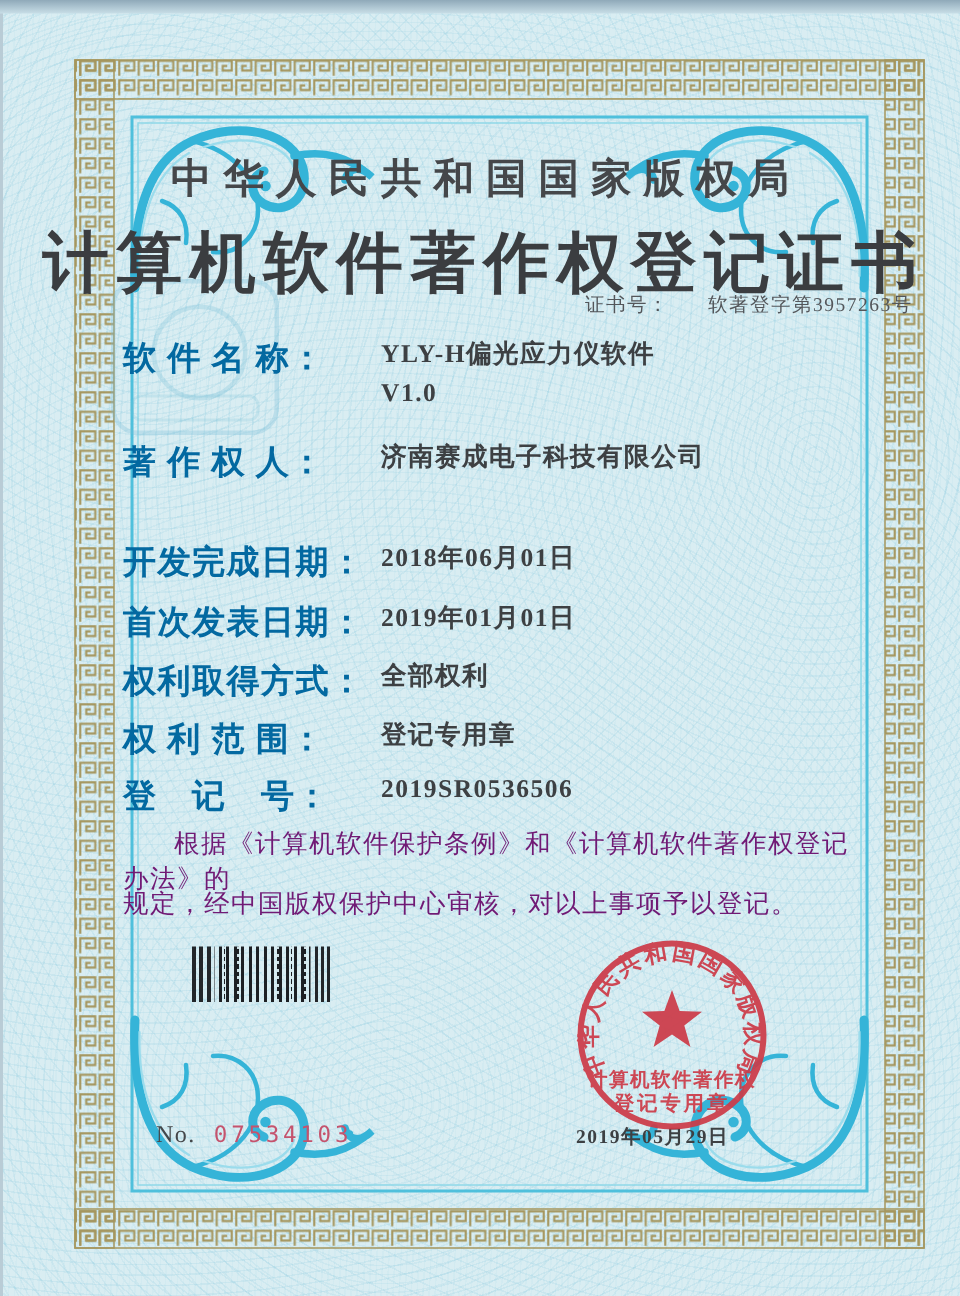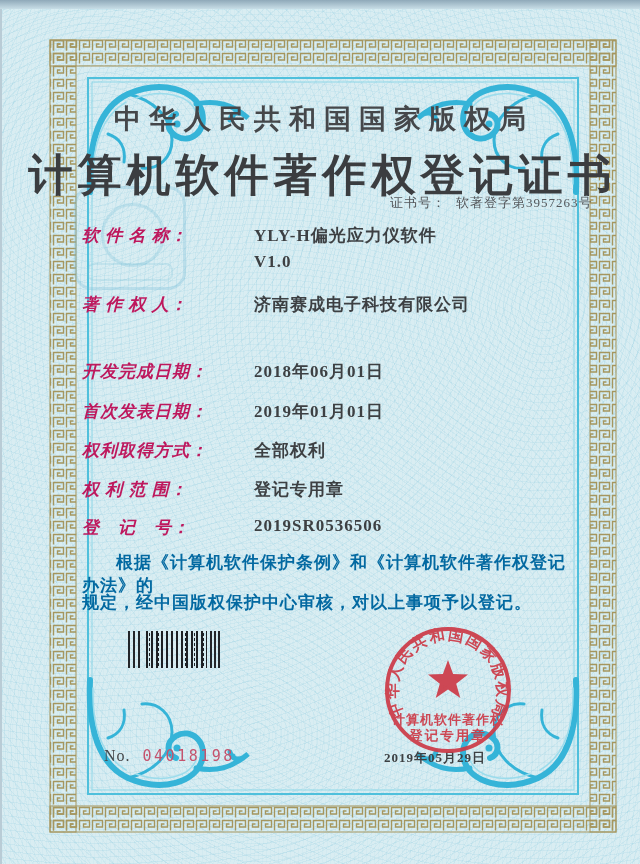--- a/index.html
+++ b/index.html
@@ -33,35 +33,34 @@
   }
   .cert-title {
     position:absolute; left:0; right:0; top:146px;
     text-align:center; font-size:44px; font-weight:700;
     letter-spacing:5px; color:#3b3d40; text-indent:5px;
   }
   .cert-no {
     position:absolute; left:390px; top:194px;
     font-size:13px; color:#53565a; letter-spacing:1px;
   }
-  .cert-no .v { margin-left:10px; }
+  .cert-no .v { margin-left:26px; }
 
   .field-label {
     position:absolute; left:82px;
-    font-size:17px; color:#be185d; font-weight:600; letter-spacing:1px;
+    font-size:22px; color:#0369a1; font-weight:600; letter-spacing:1px;
     white-space:pre;
-    font-style:italic;
   }
   .field-value {
     position:absolute; left:215px;
     font-size:17px; color:#3d4043; font-weight:600; letter-spacing:1px;margin-left:39px;
   }
   .statement-line {
     position:absolute; left:82px; width:500px;
-    font-size:17px; color:#0369a1; font-weight:700; letter-spacing:1px;
+    font-size:17px; color:#701a75; font-weight:400; letter-spacing:1px;
   }
   .indent { text-indent:2em; }
 
   .watermark {
     position:absolute; left:74px; top:186px; width:112px; height:104px;
     border:3px solid rgba(120,190,215,.30); border-radius:18px;
   }
   .watermark::after {
     content:""; position:absolute; left:24px; top:14px; width:58px; height:58px;
     border:3px solid rgba(120,190,215,.28); border-radius:50%;
@@ -170,21 +169,21 @@
 <div class="statement-line indent" style="top:551px">根据《计算机软件保护条例》和《计算机软件著作权登记办法》的</div>
 <div class="statement-line" style="top:591px">规定，经中国版权保护中心审核，对以上事项予以登记。</div>
 
 <div class="barcode">
   <div class="bc-start"></div>
   <div class="bc-mid"></div>
   <div class="bc-end"></div>
 </div>
 
 <div class="serial">
-  <span>No.</span><span class="num">04018198</span>
+  <span>No.</span><span class="num">07534103</span>
 </div>
 
 <div class="seal-date">2019年05月29日</div>
 
 <svg class="seal-svg" viewBox="0 0 138 138" xmlns="http://www.w3.org/2000/svg">
   <defs>
     <path id="ringPath" d="M 25.2 94 A 50 50 0 1 1 111.8 94" fill="none"></path>
   </defs>
   <circle cx="69" cy="69" r="61" fill="none" stroke="#cd3a47" stroke-width="4"></circle>
   <text font-size="15.5" fill="#cd3a47" font-weight="700" letter-spacing="2" font-family="'Liberation Serif',serif">

